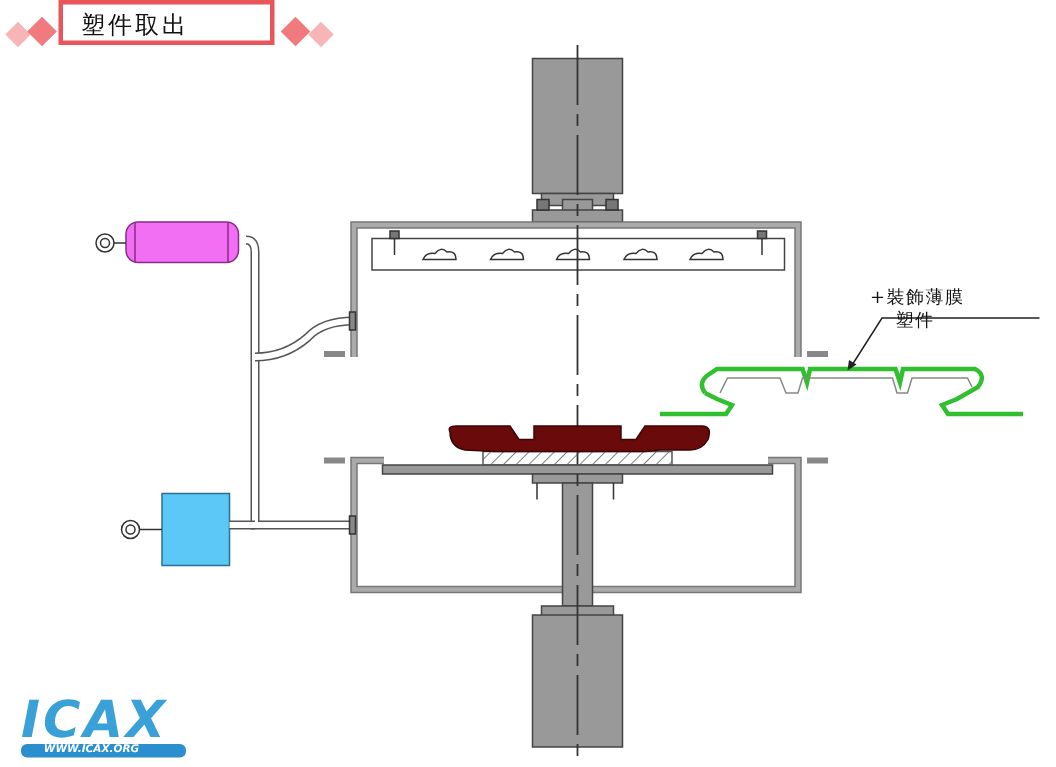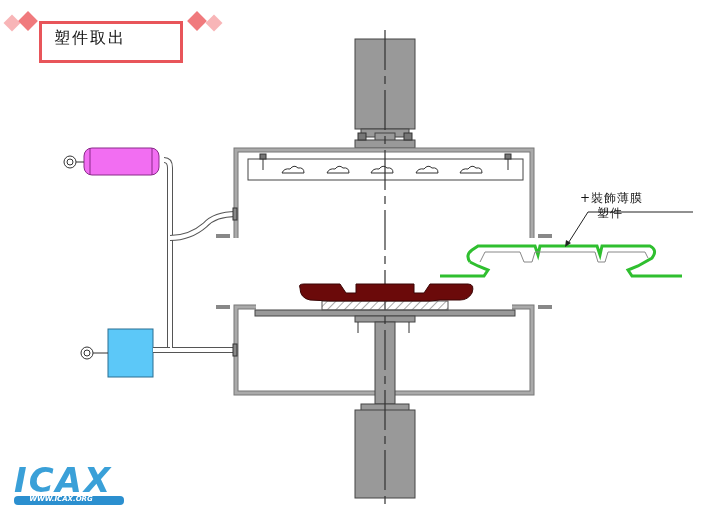--- a/index.html
+++ b/index.html
@@ -1,17 +1,17 @@
 <!DOCTYPE html>
 <html><head>
 <meta charset="utf-8">
 <style>
   html, body { margin:0; padding:0; background:#ffffff; }
   body { width:704px; height:511px; position:relative; overflow:hidden; font-family:"DejaVu Sans", sans-serif; }
-  #title-box { position:absolute; left:39px; top:21px; width:144px; height:42px; border:3px solid #e8555a; box-sizing:border-box; background:#fff; }
+  #title-box { position:absolute; left:39px; top:0; width:144px; height:30px; border:3px solid #e8555a; box-sizing:border-box; background:#fff; }
   #title-text { position:absolute; left:12px; top:4px; font-size:16px; color:#111; letter-spacing:2px; font-family:"DejaVu Serif", serif; }
   .diamond { position:absolute; width:12px; height:12px; transform:rotate(45deg); }
   svg { position:absolute; left:0; top:0; }
   .label { position:absolute; font-size:12px; color:#111; font-family:"DejaVu Serif", serif; letter-spacing:1px; }
   #logo { position:absolute; left:6px; top:460px; width:124px; height:46px; }
   #logo-text { position:absolute; left:8px; top:0px; font-size:34px; font-style:italic; font-weight:bold; color:#3aa0d8; font-family:"DejaVu Sans", sans-serif; letter-spacing:2px; }
   #logo-bar { position:absolute; left:8px; top:36px; width:110px; height:9px; background:#2b8fcf; border-radius:4px; }
   #logo-url { position:absolute; left:0; top:-1px; width:94px; text-align:center; font-size:7px; font-weight:bold; color:#fff; font-style:italic; }
 </style>
 </head>

